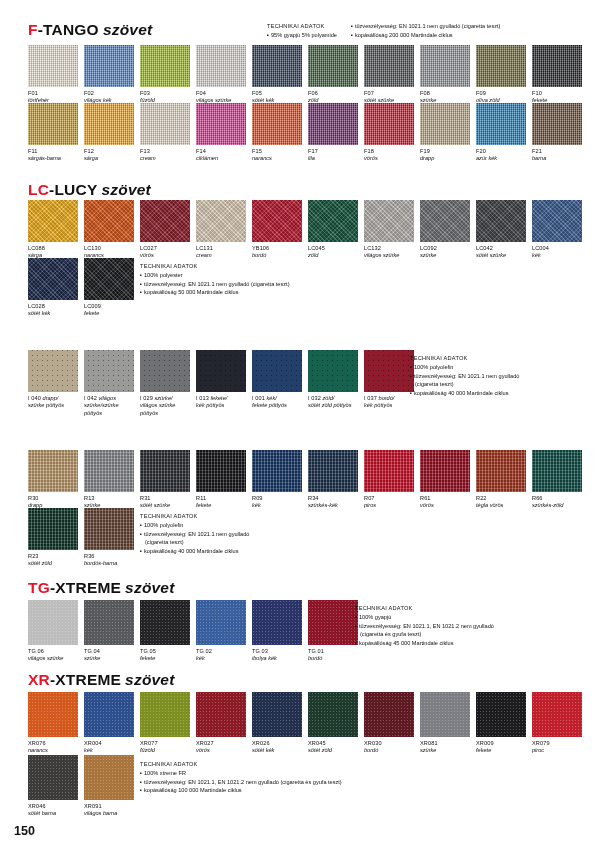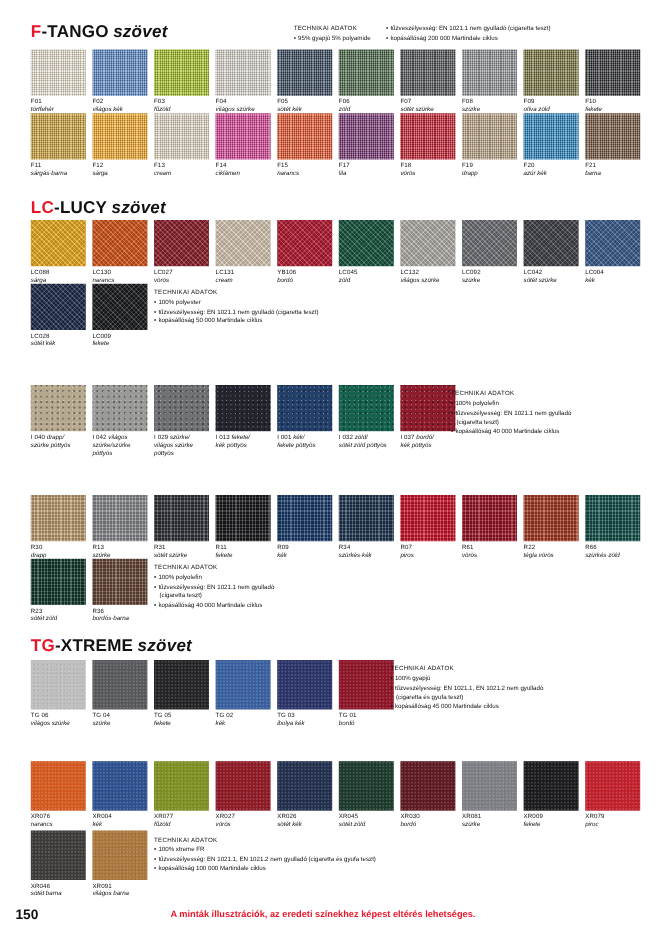--- a/index.html
+++ b/index.html
@@ -522,20 +522,23 @@
   </div>
 
   <div style="position:absolute;left:355px;top:604px;" class="tech">
     <div class="t-title">TECHNIKAI ADATOK</div>
     <div class="li">100% gyapjú</div>
     <div class="li">tűzveszélyesség: EN 1021.1, EN 1021.2 nem gyulladó</div>
     <div class="cont">(cigaretta és gyufa teszt)</div>
     <div class="li">kopásállóság 45 000 Martindale ciklus</div>
   </div>
 
+  <div style="position:absolute;left:28px;top:672px;" class="sec-head">
+    <span class="code">XR</span><span class="dash">-</span><span class="name">XTREME</span><span class="word">szövet</span>
+  </div>
 
   <div style="position:absolute;left:28px;top:692px;" class="row">
     <div class="cell" style="width:56px;">
         <div class="sw felt" style="width:50px;height:45px;background-color:#d4591f;"></div>
         <div class="lbl">
           <span class="id">XR076</span>
           <span class="desc">narancs</span>
         </div>
       </div>
     <div class="cell" style="width:56px;">
@@ -621,15 +624,14 @@
   </div>
 
   <div style="position:absolute;left:140px;top:760px;" class="tech">
     <div class="t-title">TECHNIKAI ADATOK</div>
     <div class="li">100% xtreme FR</div>
     <div class="li">tűzveszélyesség: EN 1021.1, EN 1021.2 nem gyulladó (cigaretta és gyufa teszt)</div>
     <div class="li">kopásállóság 100 000 Martindale ciklus</div>
   </div>
 
   <div style="position:absolute;left:14px;top:824px;" class="pageno">150</div>
-  <div style="position:absolute;left:155px;top:826px;" class="footer-note">A minták illusztrációk, az eredeti színekhez képest eltérés lehetséges.</div>
 
 </div>
 
 </body></html>

